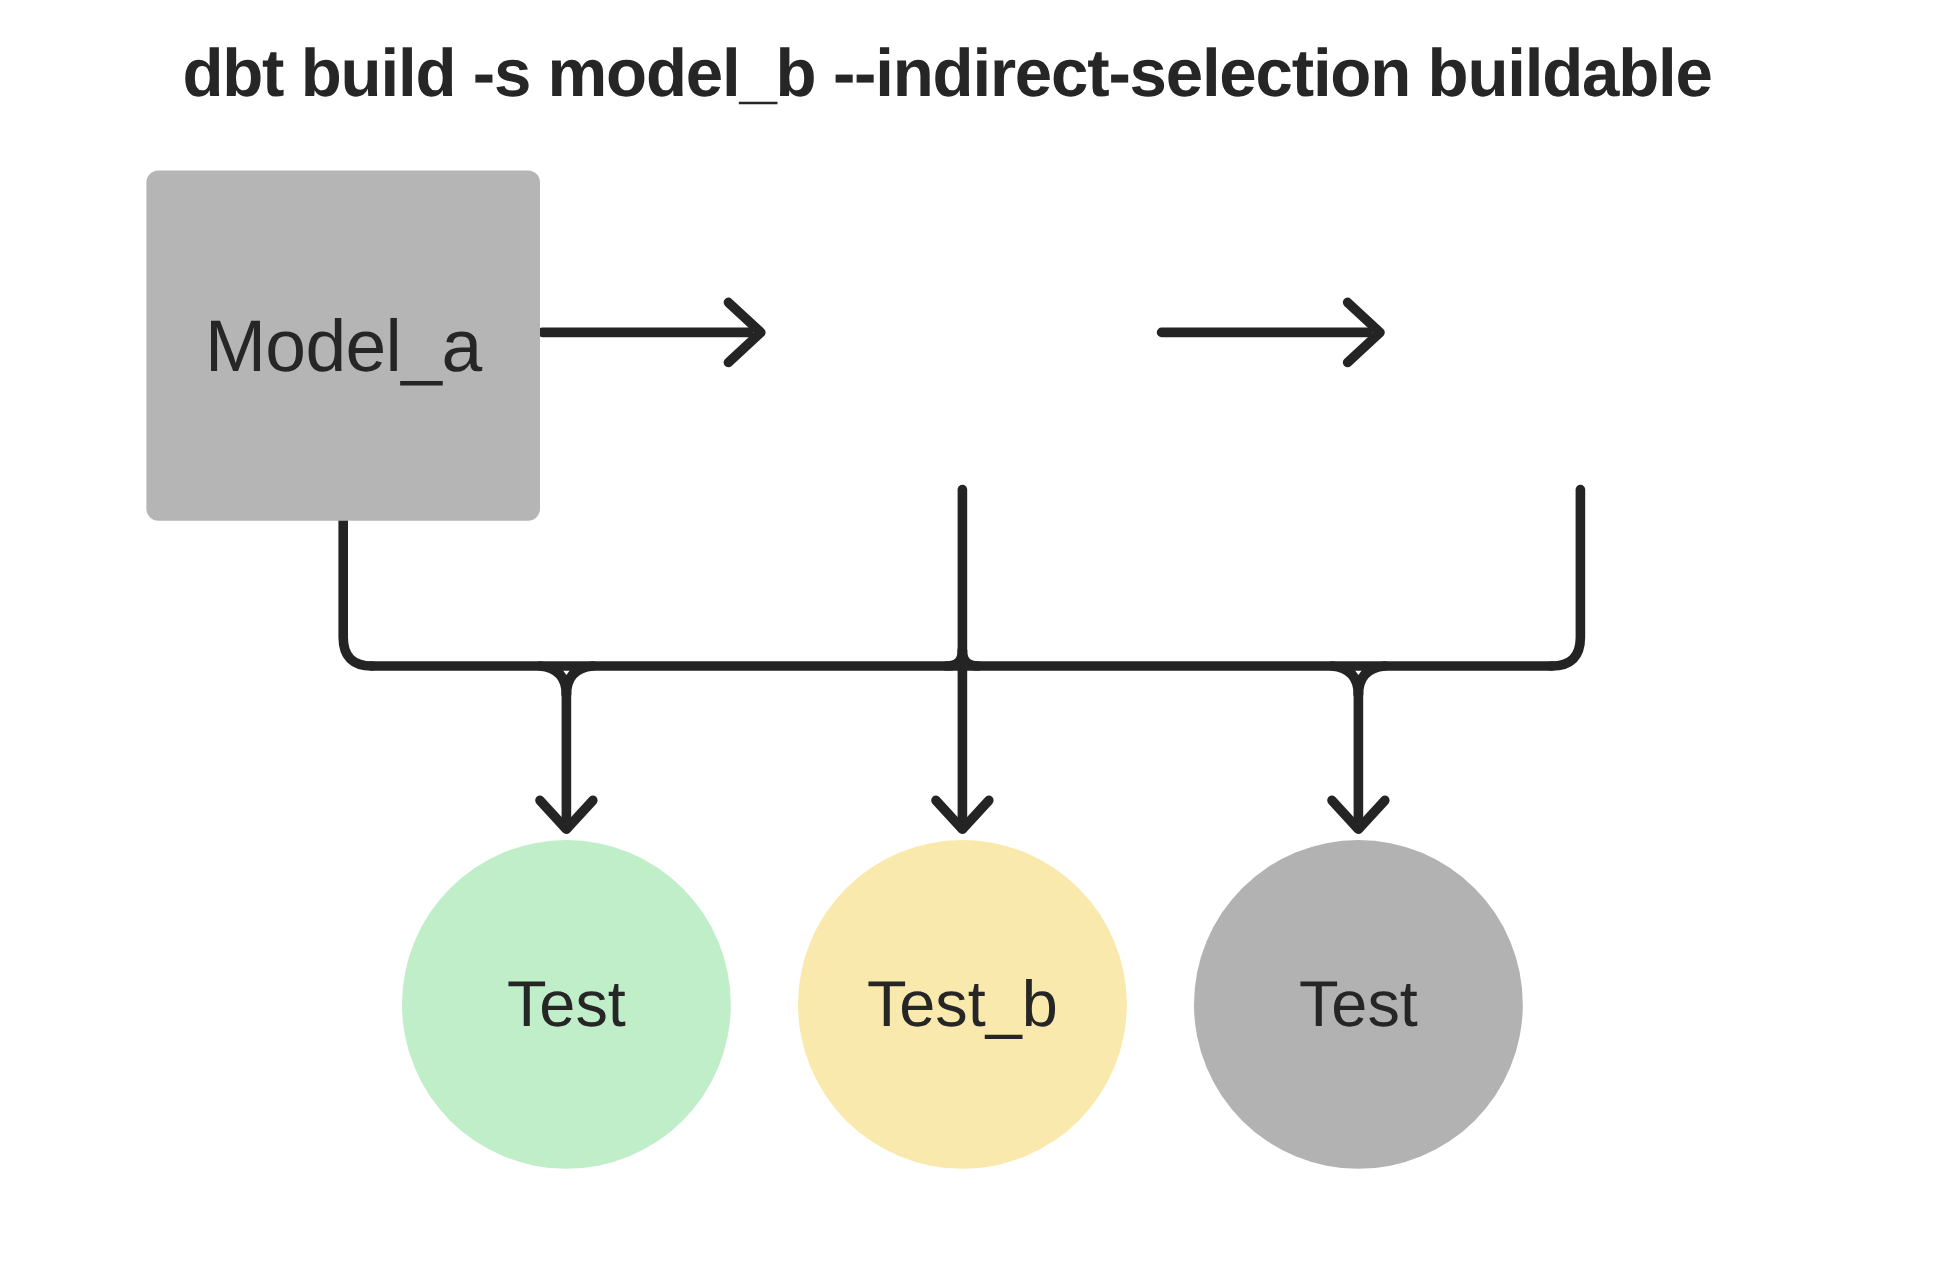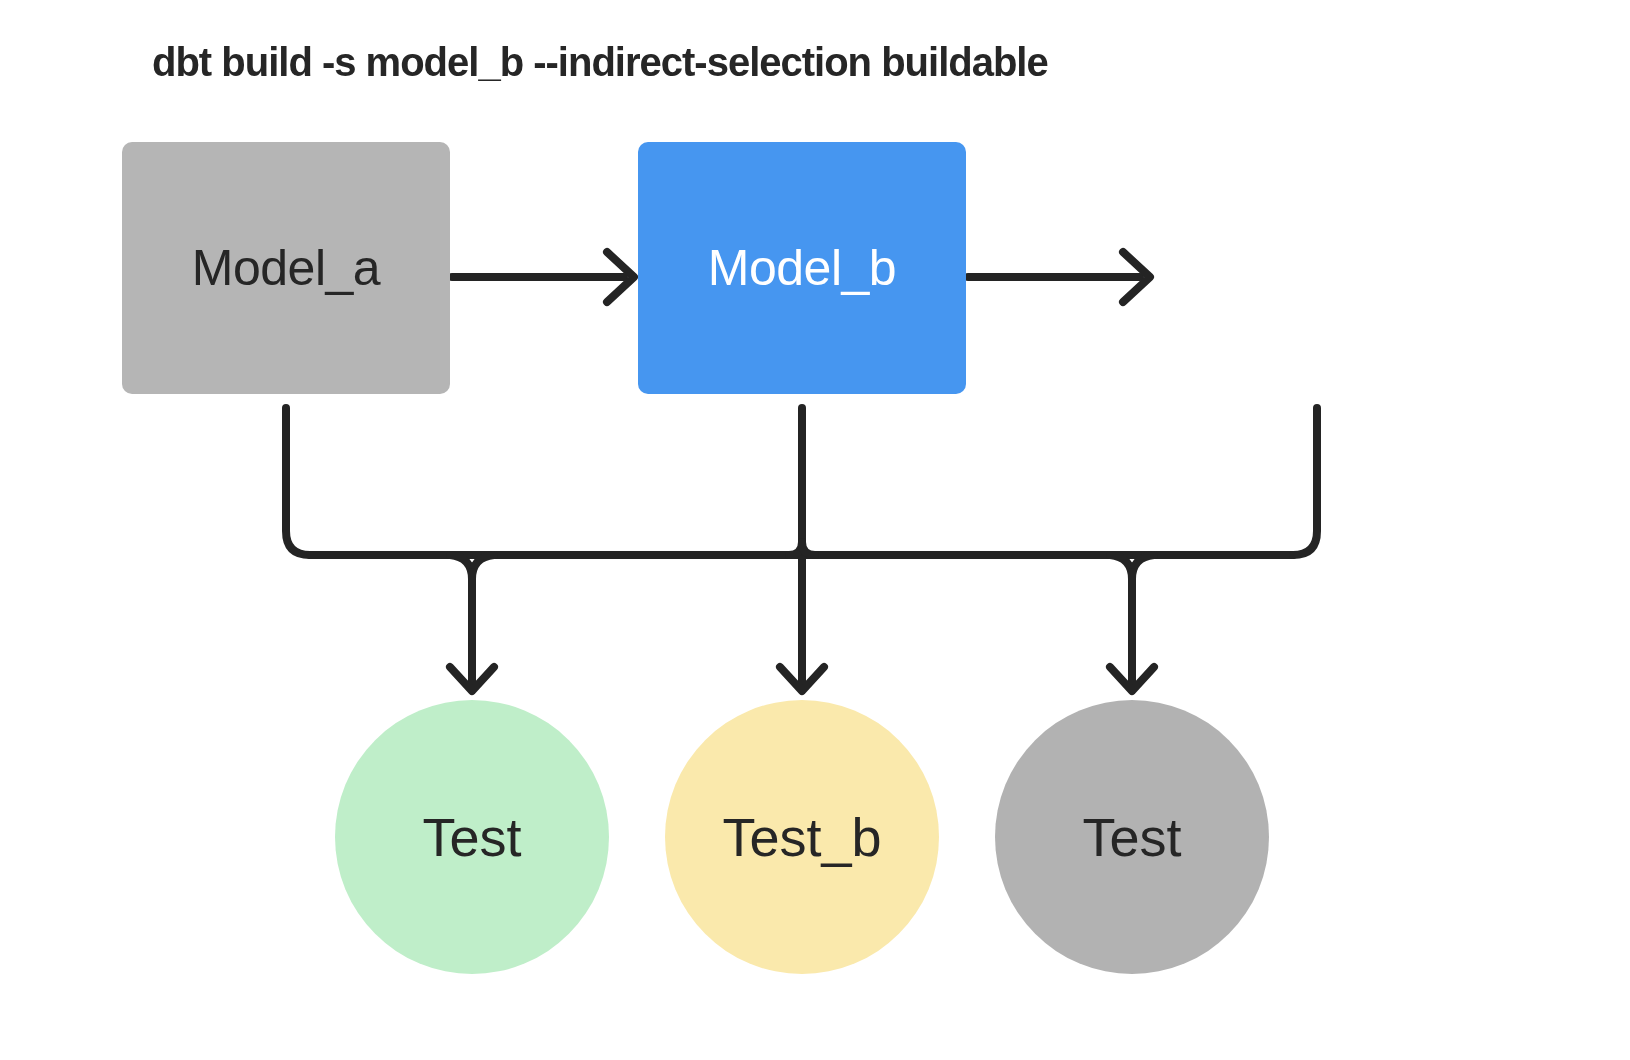--- a/index.html
+++ b/index.html
@@ -12,51 +12,50 @@
     width: 1630px;
     height: 1060px;
     background: var(--background, #ffffff);
     font-family: "Liberation Sans", sans-serif;
     overflow: hidden;
   }
   .title {
     position: absolute;
     left: 152px;
     top: 28px;
-    font-size: 40px;
+    font-size: 56px;
     font-weight: 700;
     letter-spacing: -1px;
     color: var(--text-dark, #242424);
     white-space: nowrap;
-    margin-top: 12px;
   }
   .connector-layer {
     position: absolute;
     left: 0;
     top: 0;
     width: 1630px;
     height: 1060px;
   }
   .wire {
     fill: none;
     stroke: var(--line, #242424);
     stroke-width: 8;
     stroke-linecap: round;
     stroke-linejoin: round;
   }
   .model-box {
     position: absolute;
     top: 142px;
     width: 328px;
-    height: 252px;
+    height: 292px;
     border-radius: 10px;
     display: flex;
     align-items: center;
     justify-content: center;
-    font-size: 50px;
+    font-size: 61px;
     font-weight: 500;
     letter-spacing: -0.5px;
   }
   .model-a { left: 122px;  background: var(--node-gray, #b5b5b5); color: var(--text-dark, #242424); }
   .model-b { left: 638px;  background: var(--node-blue, #4696f0); color: var(--text-light, #ffffff); }
   .model-c { left: 1153px; width: 327px; background: var(--node-gray, #b5b5b5); color: var(--text-dark, #242424); }
   .test-circle {
     position: absolute;
     top: 700px;
     width: 274px;
@@ -119,23 +118,20 @@
       <path class="wire" d="M1110 555 Q1132 557 1132 579"></path>
       <path class="wire" d="M1154 555 Q1132 557 1132 579"></path>
       <path class="wire" d="M1132 572 L1132 684"></path>
       <path class="wire" d="M1110 667 L1132 691 L1154 667"></path>
     </g>
   </svg>
 
   <div class="model-box model-a">
     <span>Model_a</span>
   </div>
-  <div class="model-box model-b">
-    <span>Model_b</span>
-  </div>
 
   <div class="test-circle test-ab">
     <span>Test</span>
   </div>
   <div class="test-circle test-b">
     <span>Test_b</span>
   </div>
   <div class="test-circle test-bc">
     <span>Test</span>
   </div>

